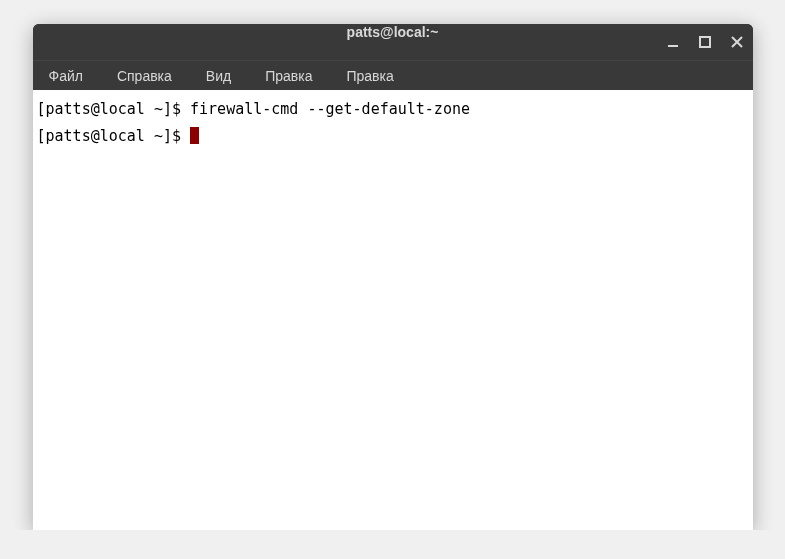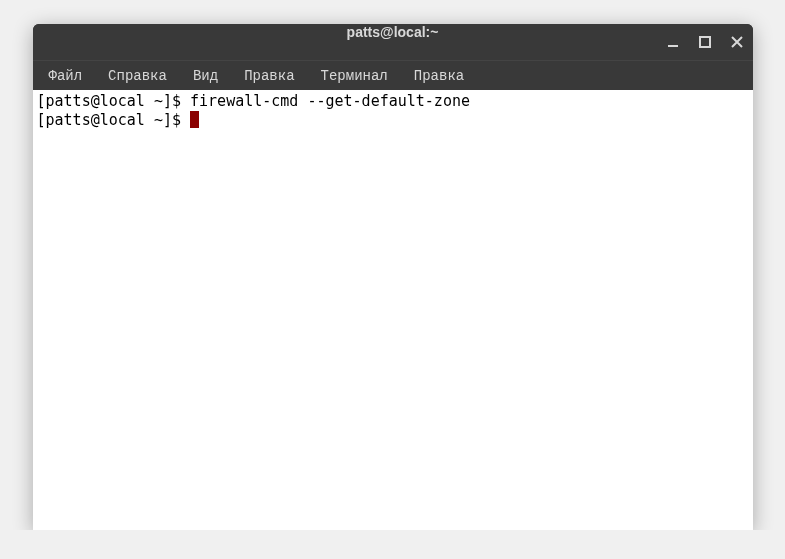--- a/index.html
+++ b/index.html
@@ -53,43 +53,43 @@
     .win-btn svg {
       width: 12px;
       height: 12px;
     }
     .menubar {
       background: #393939;
       height: 30px;
       display: flex;
       align-items: center;
       padding: 0 6px;
-      gap: 6px;
+      gap: 14px;
       border-top: 1px solid #444;
-      font-family: Liberation Mono, monospace;
     }
     .menu-item {
       color: #d8d8d8;
       font-size: 14px;
       padding: 4px 10px;
       cursor: pointer;
       border-radius: 3px;
     }
     .terminal-body {
       background: #ffffff;
       min-height: 440px;
       padding: 2px 4px;
       font-family: "DejaVu Sans Mono", "Liberation Mono", monospace;
       font-size: 15px;
       line-height: 1.25;
       color: #000;
       position: relative;
     }
     .term-line {
       white-space: pre;
+      margin-top: 8px;
     }
     .highlight-box {
       position: relative;
       display: inline-block;
     }
     .highlight-box::after {
       content: "";
       position: absolute;
       left: -3px;
       top: -1px;
@@ -131,21 +131,20 @@
           </svg>
       </div>
     </div>
   </div>
 
   <div class="menubar">
     <div class="menu-item">Файл</div>
     <div class="menu-item">Справка</div>
     <div class="menu-item">Вид</div>
     <div class="menu-item">Правка</div>
-    <div class="menu-item">Терминал</div>
     <div class="menu-item">Правка</div>
   </div>
 
   <div class="terminal-body">
     <div class="term-line"><span>[patts@local ~]$ </span><span>firewall-cmd --get-default-zone</span></div>
     <div class="term-line"><span>[patts@local ~]$ </span><span class="cursor-block"></span></div>
   </div>
 </div>
 
 </body></html>

